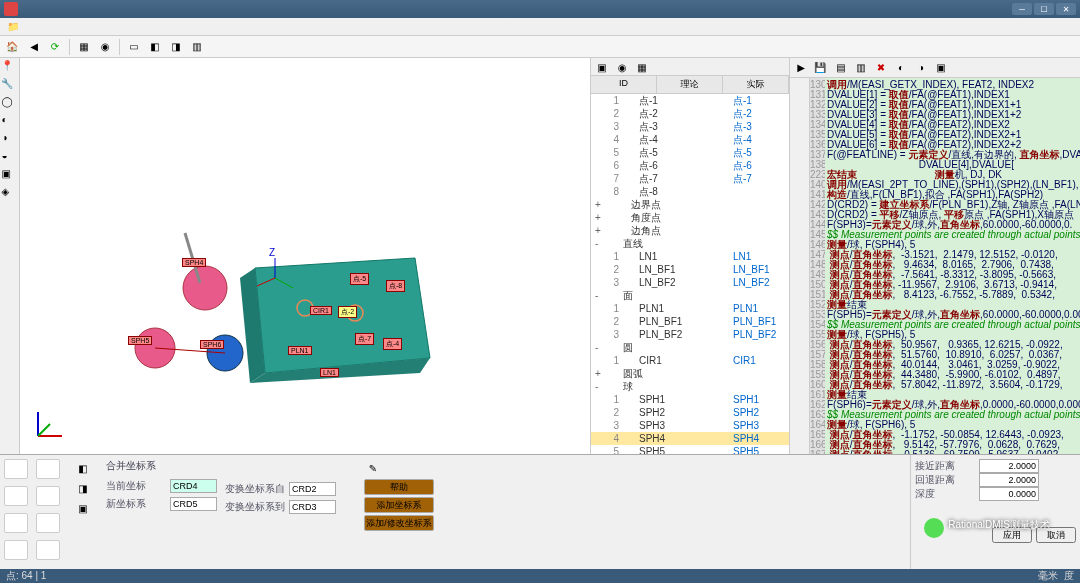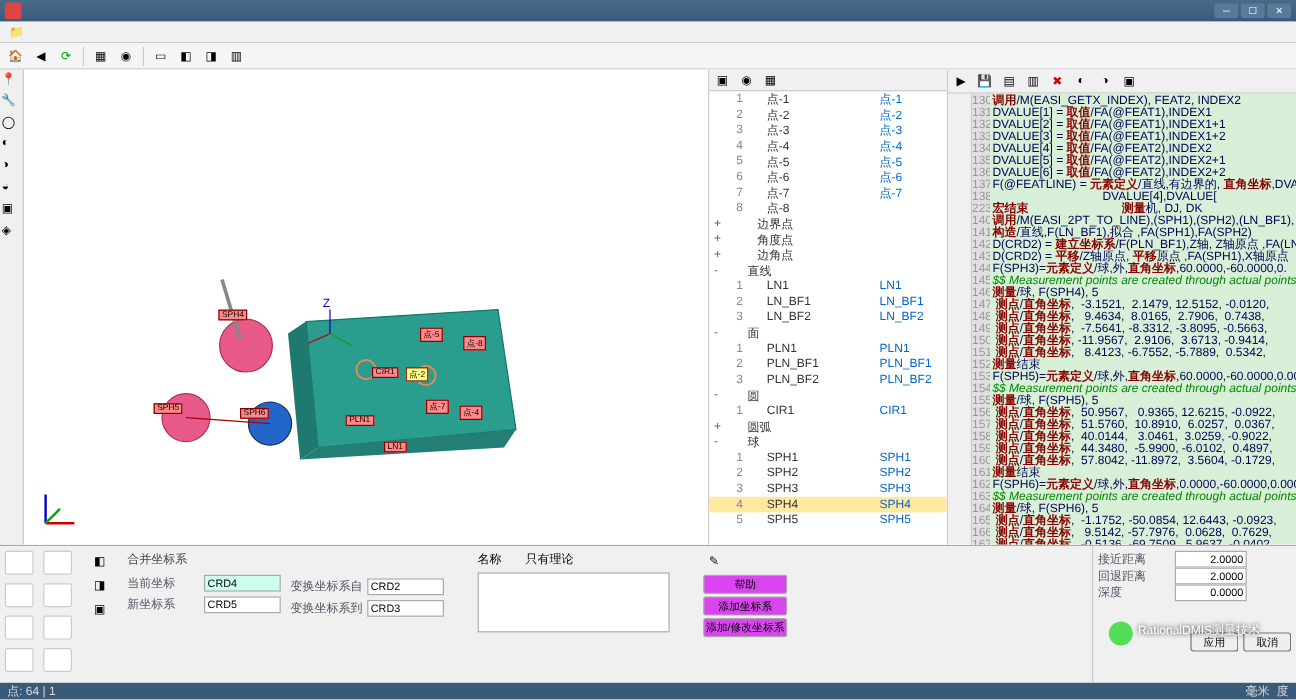--- a/index.html
+++ b/index.html
@@ -36,23 +36,23 @@
 .code-body{flex:1;background:#d8f0d8;overflow:hidden;font-family:monospace;font-size:8px;line-height:10px;padding:2px;white-space:pre;color:#005}
 .code-body .ln{display:block}
 .gut{width:15px;background:#e0e0e0;color:#999;font-size:7px;text-align:right;padding:2px 2px 0 0;line-height:10px}
 .bottom{height:115px;background:#f0f0f0;border-top:1px solid #aaa;display:flex}
 .bot-left{width:70px;padding:4px;display:grid;grid-template-columns:1fr 1fr;gap:2px}
 .bot-left .bi{width:24px;height:20px;background:#fff;border:1px solid #ccc;border-radius:2px}
 .bot-mid{flex:1;padding:4px;display:flex;gap:8px}
 .form-grp{display:flex;flex-direction:column;gap:4px;font-size:9px}
 .form-row{display:flex;align-items:center;gap:4px}
 .form-row label{width:60px;color:#556}
-.form-row input{width:64px;height:14px;border:1px solid #aaa;background:#fff;font-size:9px;padding:0 2px}
+.form-row input{width:47px;height:14px;border:1px solid #aaa;background:#fff;font-size:9px;padding:0 2px}
 .bot-btns{display:flex;flex-direction:column;gap:2px;margin-left:20px}
-.bot-btns button{width:70px;height:16px;font-size:9px;background:#d946ef;border:1px solid #aaa;border-radius:2px}
+.bot-btns button{width:70px;height:16px;font-size:9px;background:#a16207;border:1px solid #aaa;border-radius:2px}
 .bot-right{width:170px;padding:4px;border-left:1px solid #ccc}
 .bot-right .form-row input{width:60px;text-align:right}
 .statusbar{height:14px;background:#3a5a7a;color:#ddd;font-size:9px;display:flex;align-items:center;padding:0 6px}
 .statusbar .sr{margin-left:auto;display:flex;gap:6px}
 .wm{position:absolute;bottom:45px;right:30px;color:#fff;font-size:16px;text-shadow:0 0 4px #000;display:flex;align-items:flex-start;gap:4px}
 .wm .wc{width:20px;height:20px;background:#5d5;border-radius:50%}
 svg{display:block}
 .cad-label{position:absolute;background:#f88;border:1px solid #800;font-size:7px;padding:0 2px;color:#000}
 </style>
 </head>
@@ -140,20 +140,25 @@
           <line x1="8" y1="32" x2="20" y2="20" stroke="#0a0" stroke-width="2"></line>
         </svg>
     </div>
   </div>
 
   <div class="tree-panel">
     <div style="height:18px;background:#f0f0f0;border-bottom:1px solid #ccc;display:flex;gap:2px;padding:0 2px">
       <div class="tbtn">▣</div>
       <div class="tbtn">◉</div>
       <div class="tbtn">▦</div>
+    </div>
+    <div class="tree-hdr">
+      <span>ID</span>
+      <span>理论</span>
+      <span>实际</span>
     </div>
     <div class="tree-body" id="treebody">
         <div class="tr">
           <span class="exp"></span>
           <span class="idx">1</span>
           <span class="c1" style="padding-left:16px">点-1</span>
           <span class="c2">点-1</span>
         </div>
         <div class="tr">
           <span class="exp"></span>
@@ -409,27 +414,20 @@
     <div class="form-grp" style="margin-top:23px">
       <div class="form-row">
           <label>变换坐标系自</label>
           <input value="CRD2" style="">
         </div>
       <div class="form-row">
           <label>变换坐标系到</label>
           <input value="CRD3" style="">
         </div>
     </div>
-    <div class="form-grp" style="margin-left:20px">
-      <div class="form-row" style="gap:20px">
-          <span>名称</span>
-          <span>只有理论</span>
-        </div>
-      <div style="width:160px;height:50px;background:#fff;border:1px solid #aaa"></div>
-    </div>
     <div class="bot-btns">
       <div class="tbtn">✎</div>
       <button>帮助</button>
       <button>添加坐标系</button>
       <button>添加/修改坐标系</button>
     </div>
   </div>
   <div class="bot-right">
     <div class="form-row">
         <label>接近距离</label>

